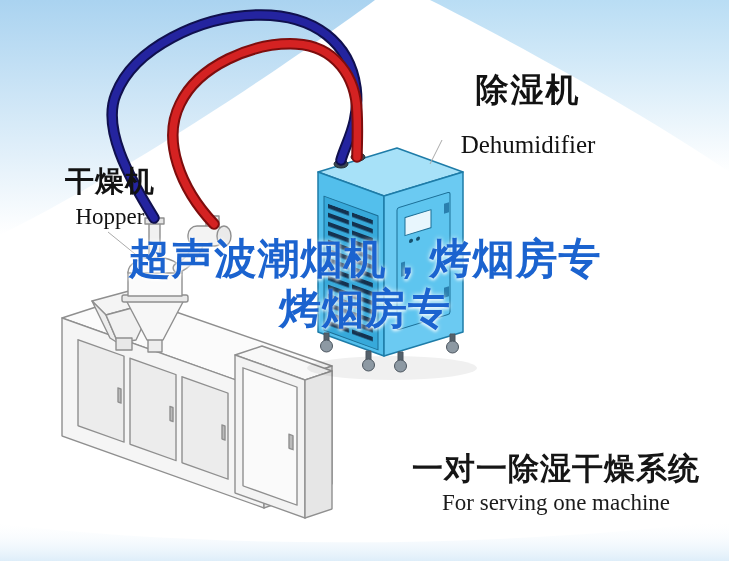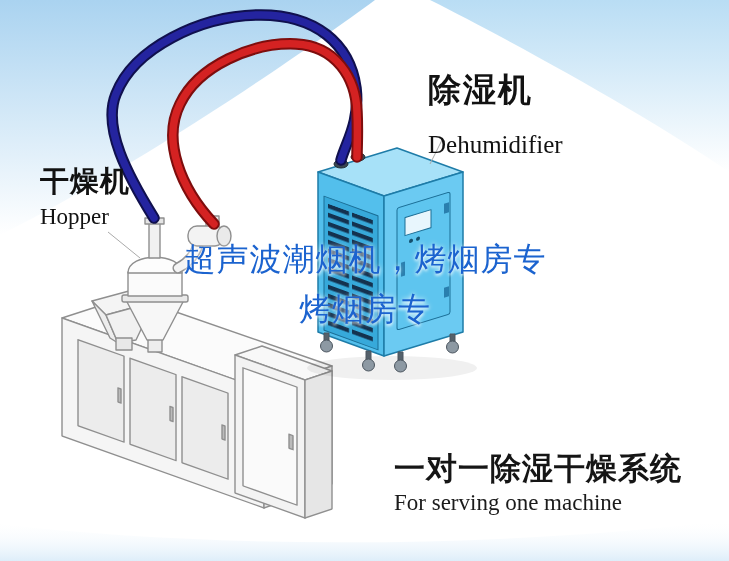--- a/index.html
+++ b/index.html
@@ -1,33 +1,33 @@
 <!DOCTYPE html>
 <html><head>
 <meta charset="utf-8">
 <style>
   * { margin:0; padding:0; box-sizing:border-box; }
   html,body { background:#9aa0a6; }
   body { font-family:"Liberation Sans", sans-serif; }
   .stage { position:relative; width:729px; height:561px; background:#fff; overflow:hidden; margin:0 auto; }
   .stage > svg { position:absolute; left:0; top:0; }
-  .label { position:absolute; text-align:left; color:#121212; }
+  .label { position:absolute; text-align:center; color:#121212; }
   .label .cn { font-weight:bold; display:block; }
   .label .en { font-family:"Liberation Serif", serif; display:block; }
   .label-dryer { left:40px; top:162px; width:140px; }
   .label-dryer .cn { font-size:29px; letter-spacing:1px; }
   .label-dryer .en { font-size:23px; margin-top:2px; }
   .label-dehum { left:428px; top:68px; width:200px; }
   .label-dehum .cn { font-size:33px; letter-spacing:2px; }
   .label-dehum .en { font-size:25px; margin-top:18px; }
   .headline { position:absolute; left:102px; top:234px; width:526px; text-align:center;
-              font-weight:normal; font-size:32px; line-height:50px; letter-spacing:1px;
+              font-weight:bold; font-size:42px; line-height:50px; letter-spacing:1px;
               text-shadow:0 0 5px rgba(255,255,255,.9), 0 2px 3px rgba(255,255,255,.7); }
   .headline .hl-line { display:block; }
-  .caption { position:absolute; left:394px; top:448px; width:324px; }
+  .caption { position:absolute; left:394px; top:448px; width:324px; text-align:center; }
   .caption .cn { display:block; font-weight:bold; font-size:31px; letter-spacing:1px; color:#151515; }
   .caption .en { display:block; font-family:"Liberation Serif", serif; font-size:23px; color:#1b1b1b; }
 </style>
 </head>
 <body>
 
 <div class="stage">
 
   <svg width="729" height="561" viewBox="0 0 729 561">
     <defs>

